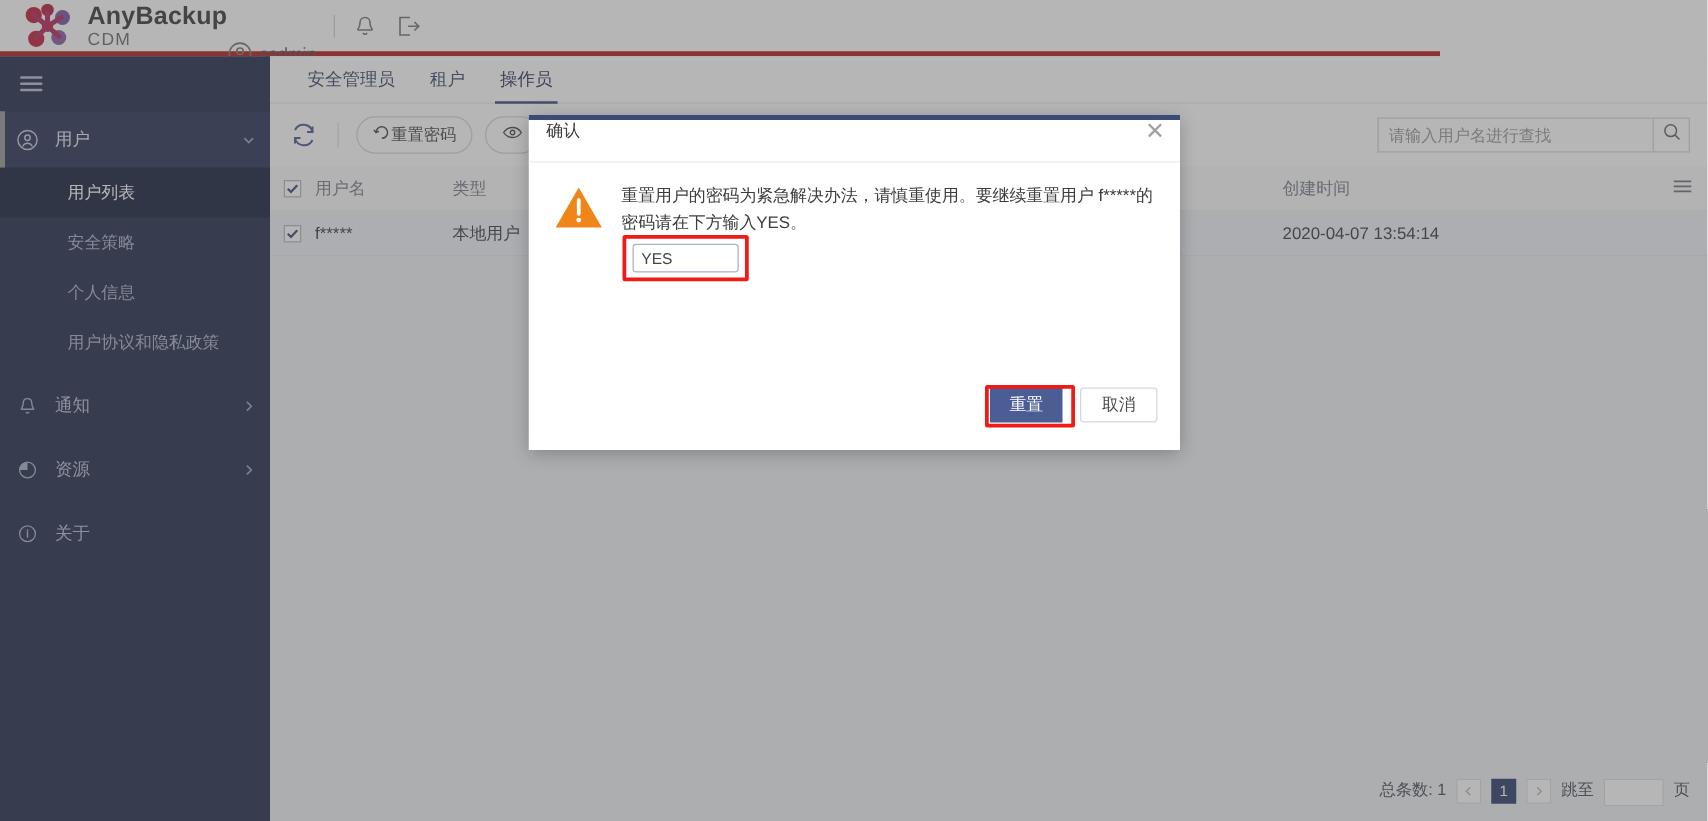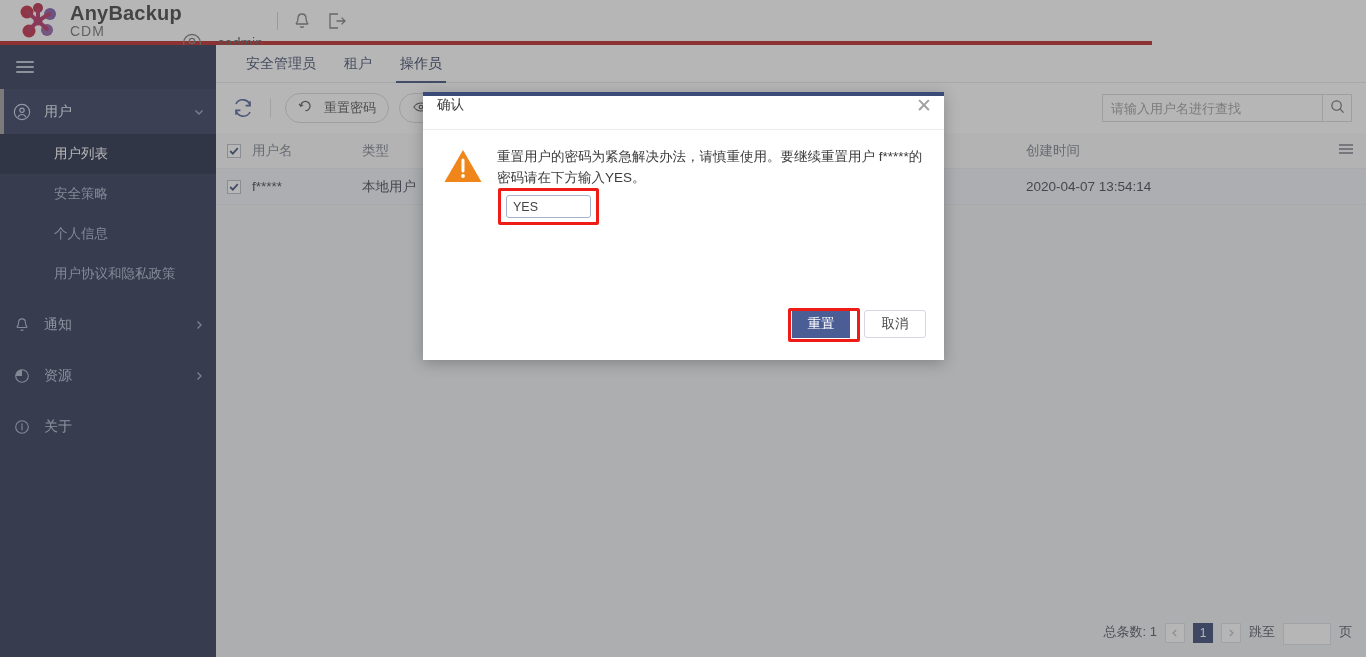--- a/index.html
+++ b/index.html
@@ -18,21 +18,21 @@
     display: flex; align-items: center; justify-content: flex-start;
     border-bottom: 4px solid #b91c1c;
   }
   .brand { display: flex; align-items: center; padding-left: 16px; }
   .brand-logo { width: 44px; height: 36px; position: relative; margin-right: 10px; }
   .brand-text { line-height: 1.05; }
   .brand-name { font-size: 20px; font-weight: bold; color: #3c3c3c; letter-spacing: .2px; }
   .brand-sub { font-size: 14px; color: #6d6d6d; letter-spacing: 1px; }
 
   .header-right { display: flex; align-items: center; padding-right: 18px; gap: 14px; }
-  .user-box { display: flex; align-items: center; gap: 16px; color: #555; font-size: 14px; margin-top: 45px; }
+  .user-box { display: flex; align-items: center; gap: 6px; color: #555; font-size: 14px; margin-top: 45px; }
   .divider-v { width: 1px; height: 18px; background: #cfcfcf; }
   .hicon { display: inline-flex; align-items: center; justify-content: center; cursor: pointer; }
 
   
   .sidebar {
     position: absolute; top: 45px; left: 0; width: 216px; height: 612px;
     background: #252e4e;
   }
   .hamburger { height: 44px; display: flex; align-items: center; padding-left: 16px; cursor: pointer; }
   .ham-bars { width: 18px; }
@@ -77,21 +77,21 @@
   }
 
   .toolbar {
     height: 50px; background: #ffffff; display: flex; align-items: center;
     padding: 0 14px; gap: 10px;
   }
   .tb-refresh { width: 26px; height: 26px; display: flex; align-items: center; justify-content: center; cursor: pointer; }
   .tb-sep { width: 1px; height: 20px; background: #dcdfe6; margin: 0 4px; }
   .tb-btn {
     height: 30px; padding: 0 12px; border: 1px solid #d4d7de; border-radius: 15px;
-    background: #fff; display: flex; align-items: center; gap: 13px;
+    background: #fff; display: flex; align-items: center; gap: 2px;
     font-size: 13px; color: #4a4a4a; cursor: pointer;
   }
   .tb-btn-icon { height: 30px; width: 44px; border: 1px solid #d4d7de; border-radius: 15px;
     background: #fff; display: flex; align-items: center; justify-content: center; cursor: pointer; }
   .tb-spacer { flex: 1; }
   .search-wrap { display: flex; align-items: center; }
   .search-input {
     width: 220px; height: 28px; border: 1px solid #d4d7de; border-right: none;
     padding: 0 8px; font-size: 13px; color: #555; background: #fff;
     font-family: "Liberation Sans", sans-serif; outline: none;

